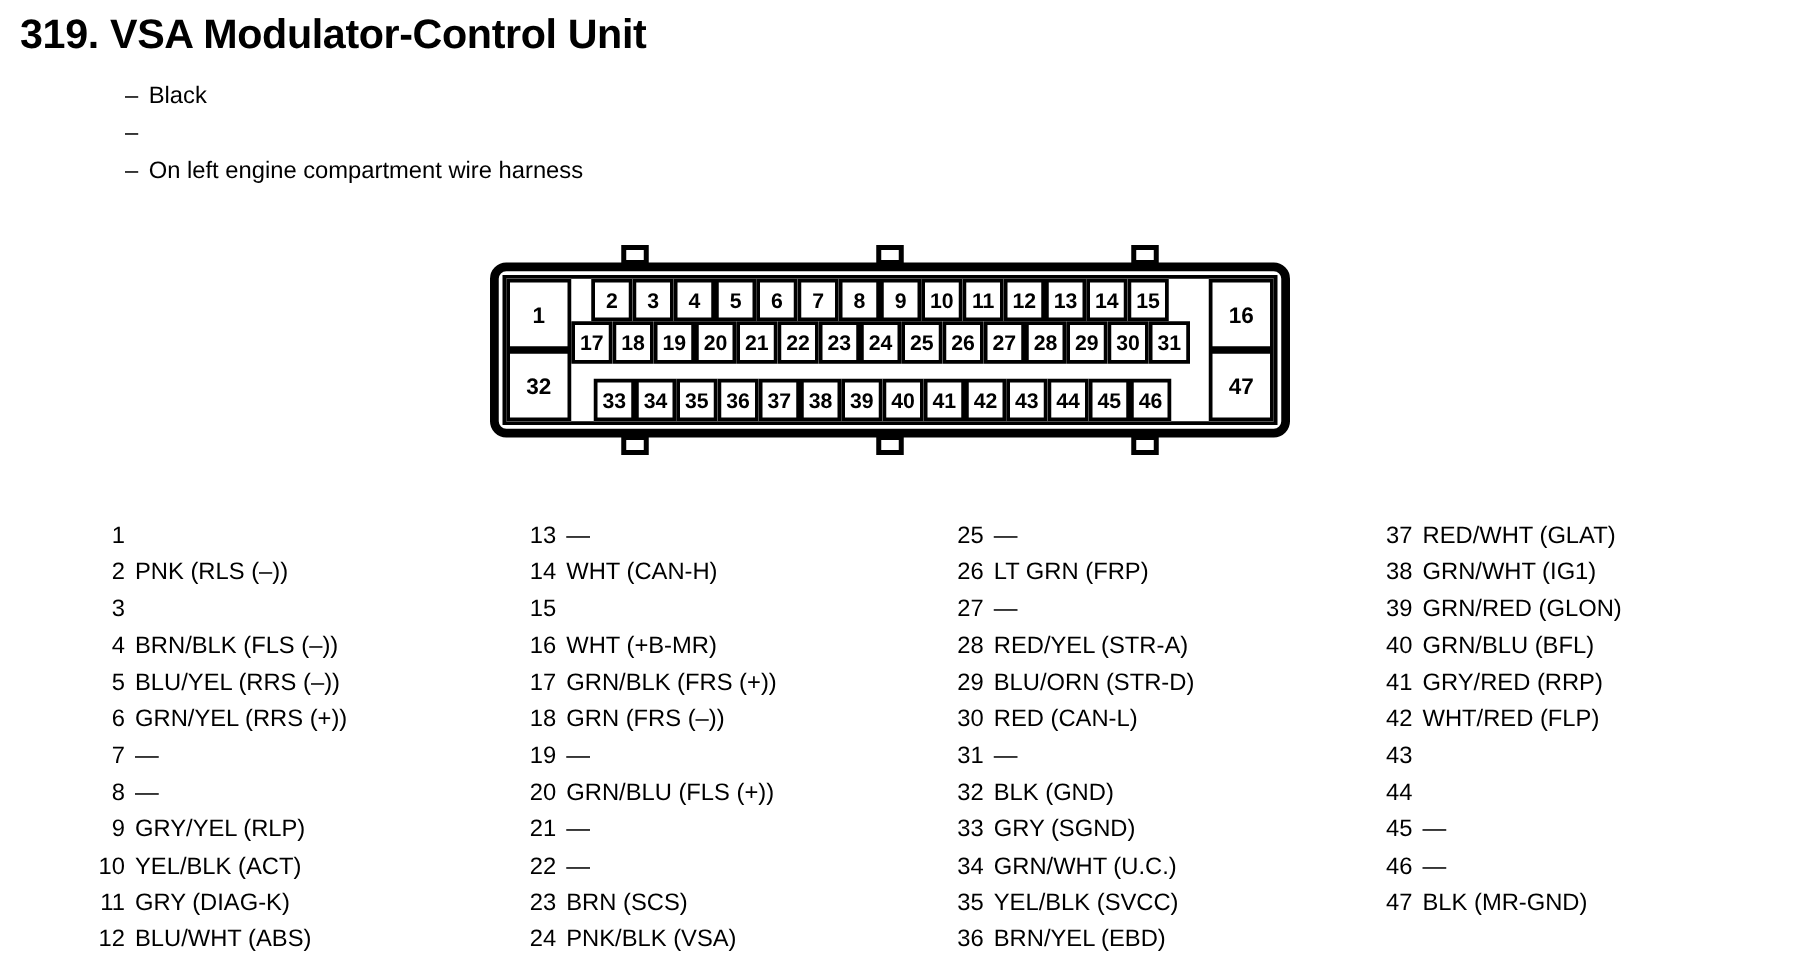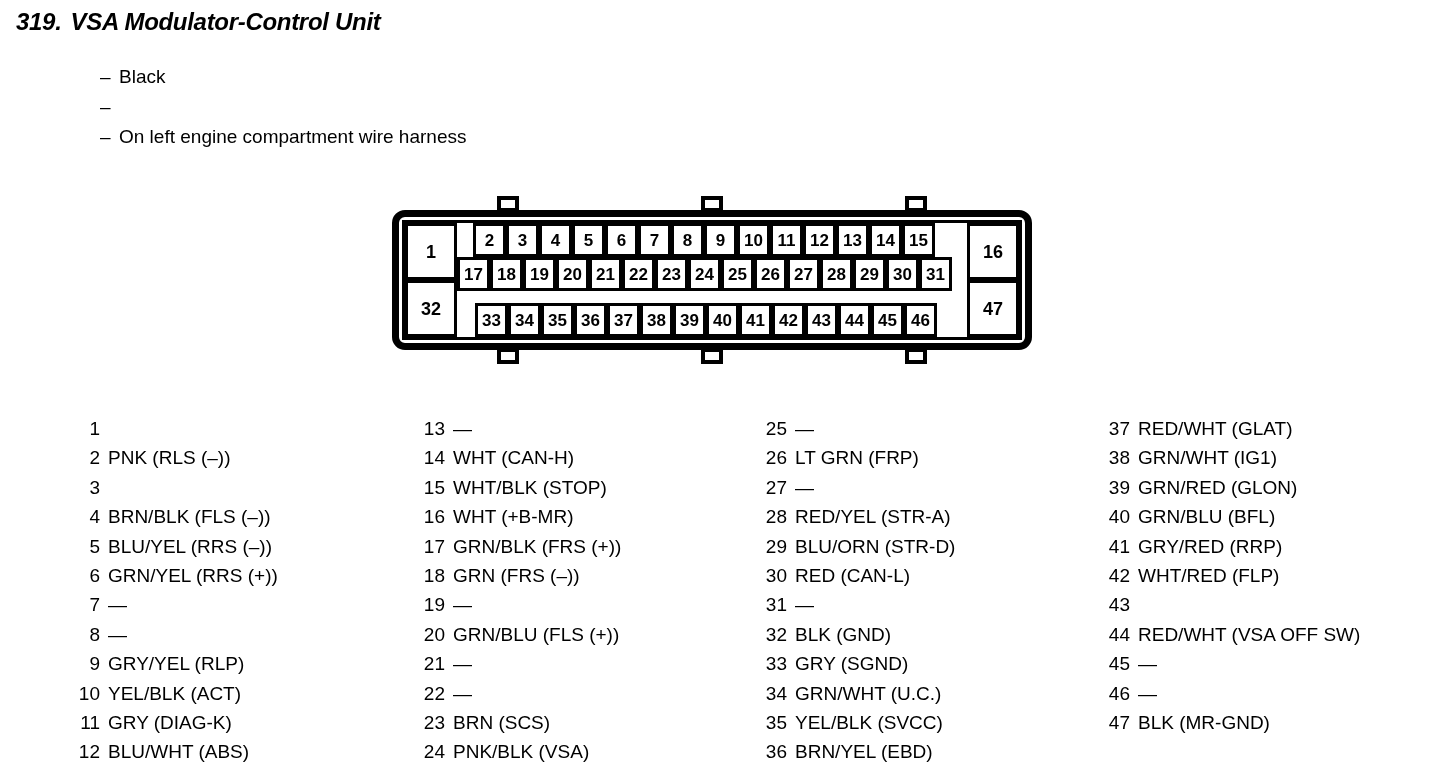--- a/index.html
+++ b/index.html
@@ -14,25 +14,24 @@
     font-family: "Liberation Sans", sans-serif;
     color: #000000;
     overflow: hidden;
   }
 
   
   #page-title {
     position: absolute;
     left: 16px;
     top: 8px;
-    font-size: 24px;
+    font-size: 33px;
     font-weight: bold;
     letter-spacing: -0.3px;
     white-space: nowrap;
-    font-style: italic;
   }
   #title-number {
     display: inline-block;
     margin-right: 9px;
   }
 
   #bullet-list {
     position: absolute;
     left: 100px;
     top: 62px;
@@ -276,21 +275,20 @@
       <div class="pin-row">
         <span class="pin-num">13</span>
         <span class="pin-desc">—</span>
       </div>
       <div class="pin-row">
         <span class="pin-num">14</span>
         <span class="pin-desc">WHT (CAN-H)</span>
       </div>
       <div class="pin-row">
         <span class="pin-num">15</span>
-        <span class="pin-desc">WHT/BLK (STOP)</span>
       </div>
       <div class="pin-row">
         <span class="pin-num">16</span>
         <span class="pin-desc">WHT (+B-MR)</span>
       </div>
       <div class="pin-row">
         <span class="pin-num">17</span>
         <span class="pin-desc">GRN/BLK (FRS (+))</span>
       </div>
       <div class="pin-row">
@@ -395,21 +393,20 @@
       </div>
       <div class="pin-row">
         <span class="pin-num">42</span>
         <span class="pin-desc">WHT/RED (FLP)</span>
       </div>
       <div class="pin-row">
         <span class="pin-num">43</span>
       </div>
       <div class="pin-row">
         <span class="pin-num">44</span>
-        <span class="pin-desc">RED/WHT (VSA OFF SW)</span>
       </div>
       <div class="pin-row">
         <span class="pin-num">45</span>
         <span class="pin-desc">—</span>
       </div>
       <div class="pin-row">
         <span class="pin-num">46</span>
         <span class="pin-desc">—</span>
       </div>
       <div class="pin-row">

